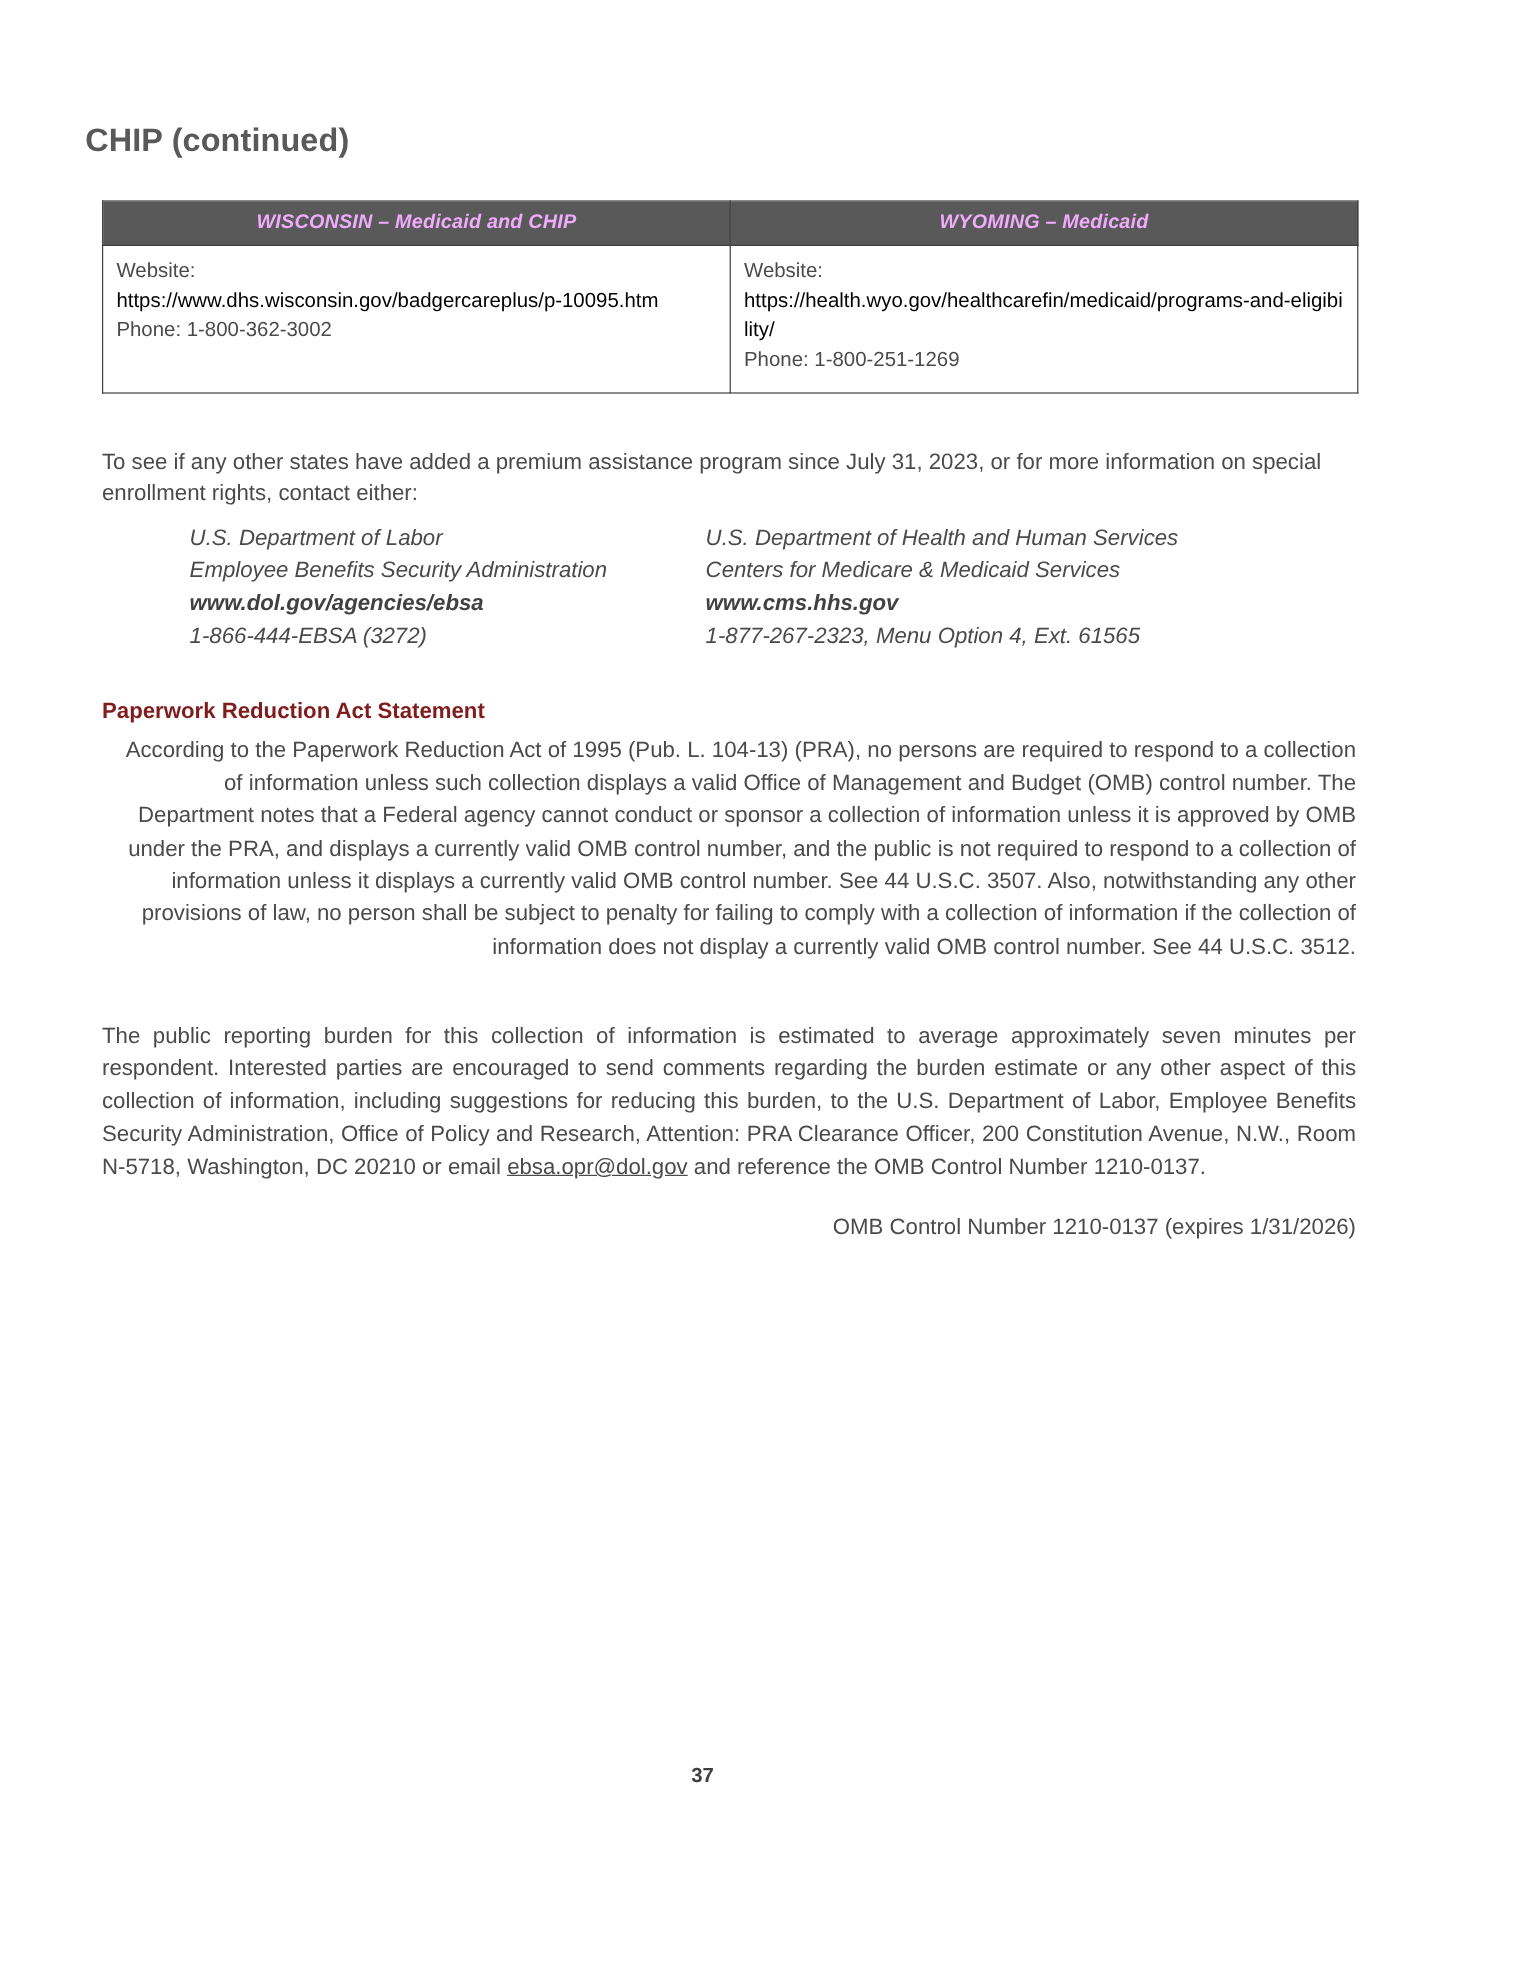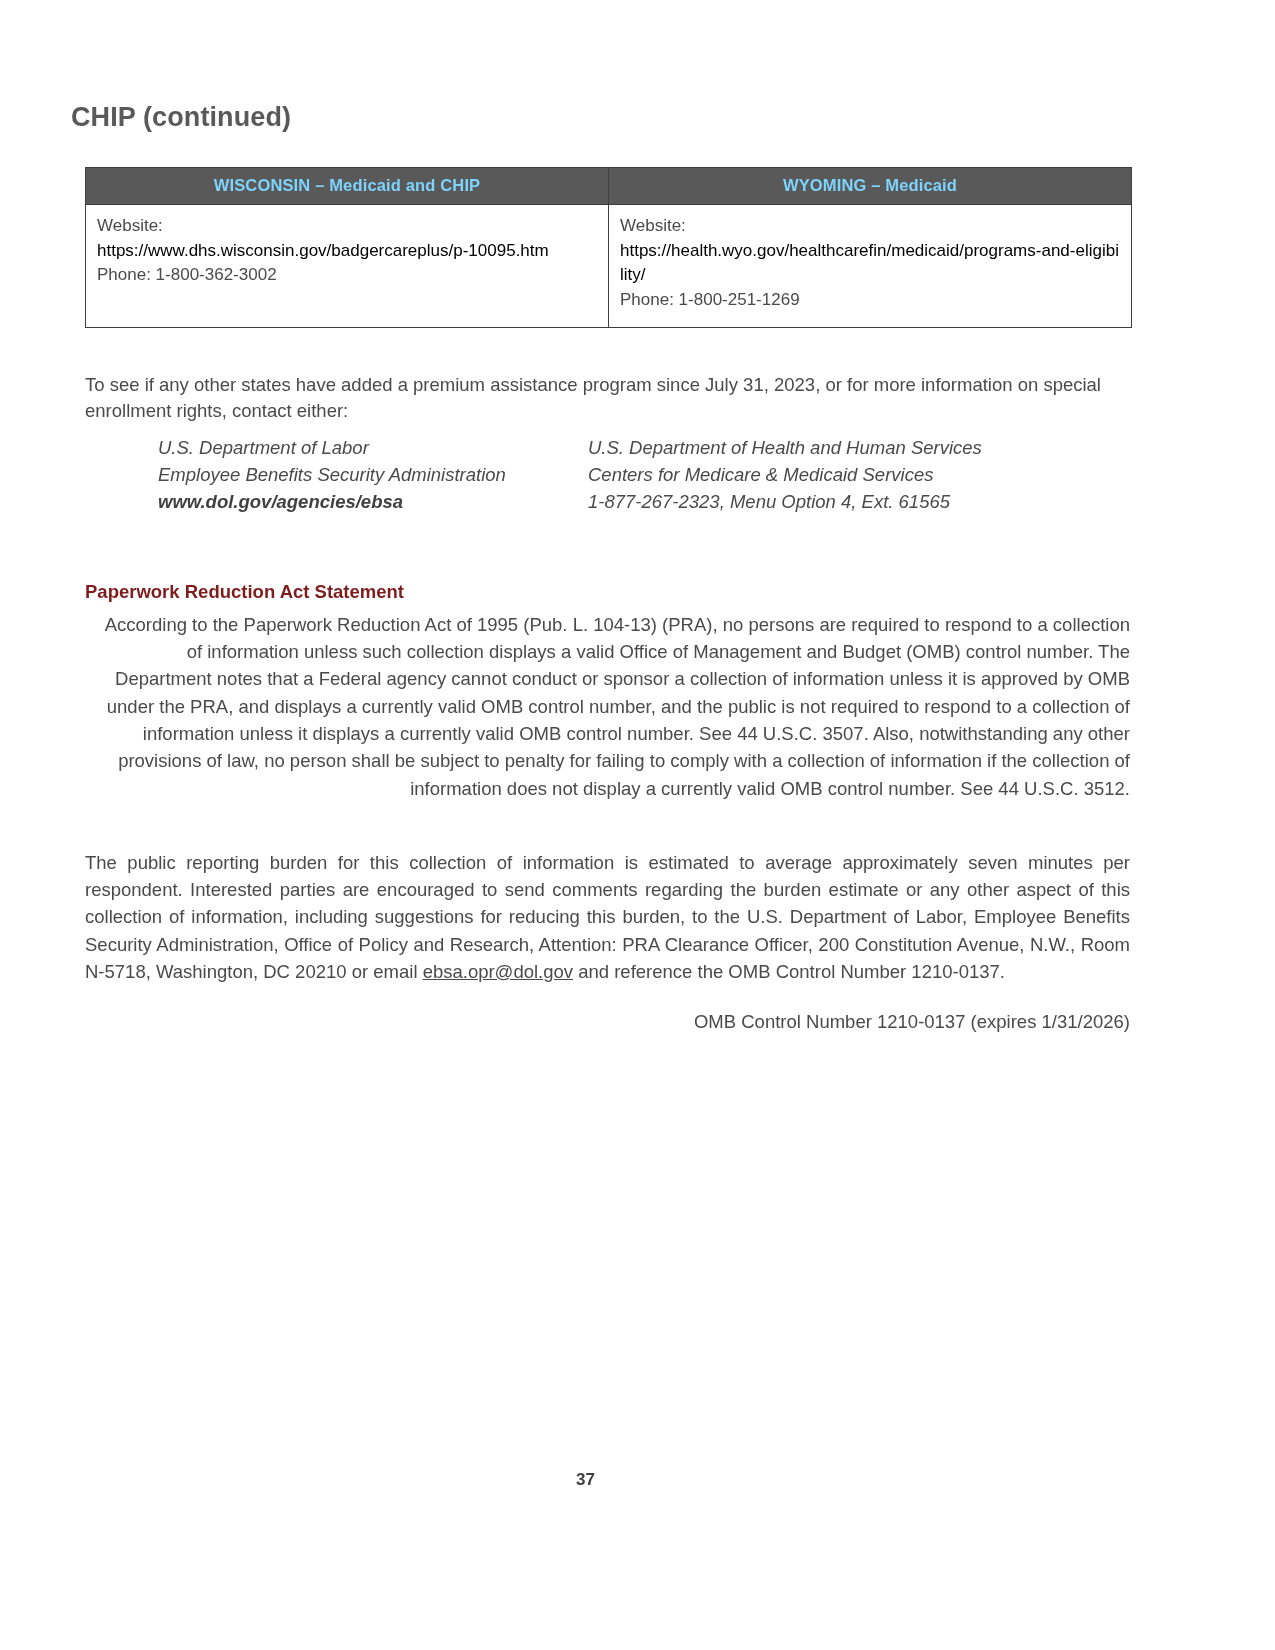--- a/index.html
+++ b/index.html
@@ -39,27 +39,28 @@
   .state-table {
     position: absolute;
     left: 85px;
     top: 167px;
     width: 1047px;
     border-collapse: collapse;
     table-layout: fixed;
   }
   .state-table th {
     background: #595959;
-    color: #7dd3fc;
+    color: #f0abfc;
     font-size: 16.5px;
     font-weight: bold;
     text-align: center;
     padding: 8px 6px 9px 6px;
     border: 1.2px solid #3f3f3f;
     letter-spacing: 0.15px;
+    font-style: italic;
   }
   .state-table td {
     border: 1.2px solid #3f3f3f;
     vertical-align: top;
     padding: 9px 11px 14px 11px;
     font-size: 17px;
     line-height: 1.45;
     color: #4a4a4a;
   }
   .cell-line { display: block; white-space: normal; }
@@ -186,24 +187,26 @@
     </tbody>
   </table>
 
   <p class="intro-par">To see if any other states have added a premium assistance program since July 31, 2023, or for more information on special enrollment rights, contact either:</p>
 
   <div class="contacts">
     <div class="contact-col">
       <span class="cline">U.S.  Department of Labor</span>
       <span class="cline">Employee Benefits Security Administration</span>
       <span class="cline bold">www.dol.gov/agencies/ebsa</span>
+      <span class="cline">1-866-444-EBSA (3272)</span>
     </div>
     <div class="contact-col">
       <span class="cline">U.S.  Department of Health and Human Services</span>
       <span class="cline">Centers for Medicare &amp; Medicaid Services</span>
+      <span class="cline bold">www.cms.hhs.gov</span>
       <span class="cline">1-877-267-2323, Menu Option 4, Ext.  61565</span>
     </div>
   </div>
 
   <h2 class="pra-heading">Paperwork Reduction Act Statement</h2>
   <p class="pra-par">According to the Paperwork Reduction Act of 1995 (Pub.  L.  104-13) (PRA), no persons are required to respond to a collection of information unless such collection displays a valid Office of Management and Budget (OMB) control number.  The Department notes that a Federal agency cannot conduct or sponsor a collection of information unless it is approved by OMB under the PRA, and displays a currently valid OMB control number, and the public is not required to respond to a collection of information unless it displays a currently valid OMB control number.  See 44 U.S.C.  3507.  Also, notwithstanding any other provisions of law, no person shall be subject to penalty for failing to comply with a collection of information if the collection of information does not display a currently valid OMB control number.  See 44 U.S.C.  3512.</p>
 
   <p class="burden-par"><span>The public reporting burden for this collection of information is estimated to average approximately seven minutes per respondent.  Interested parties are encouraged to send comments regarding the burden estimate or any other aspect of this collection of information, including suggestions for reducing this burden, to the U.S. Department of Labor, Employee Benefits Security Administration, Office of Policy and Research, Attention: PRA Clearance Officer, 200 Constitution Avenue, N.W., Room N-5718, Washington, DC 20210 or email </span><span class="email-link">ebsa.opr@dol.gov</span><span> and reference the OMB Control Number 1210-0137.</span></p>
 
   <div class="omb-line">OMB Control Number 1210-0137 (expires 1/31/2026)</div>

